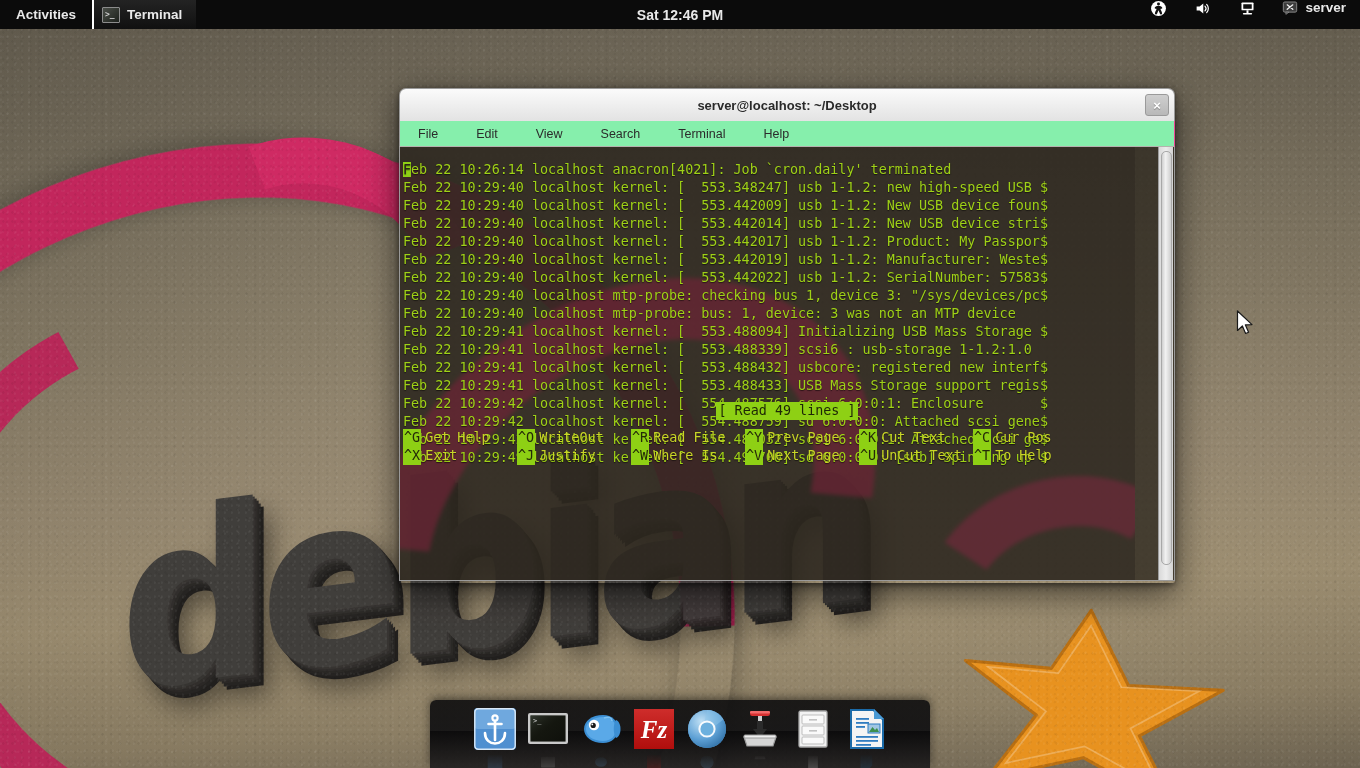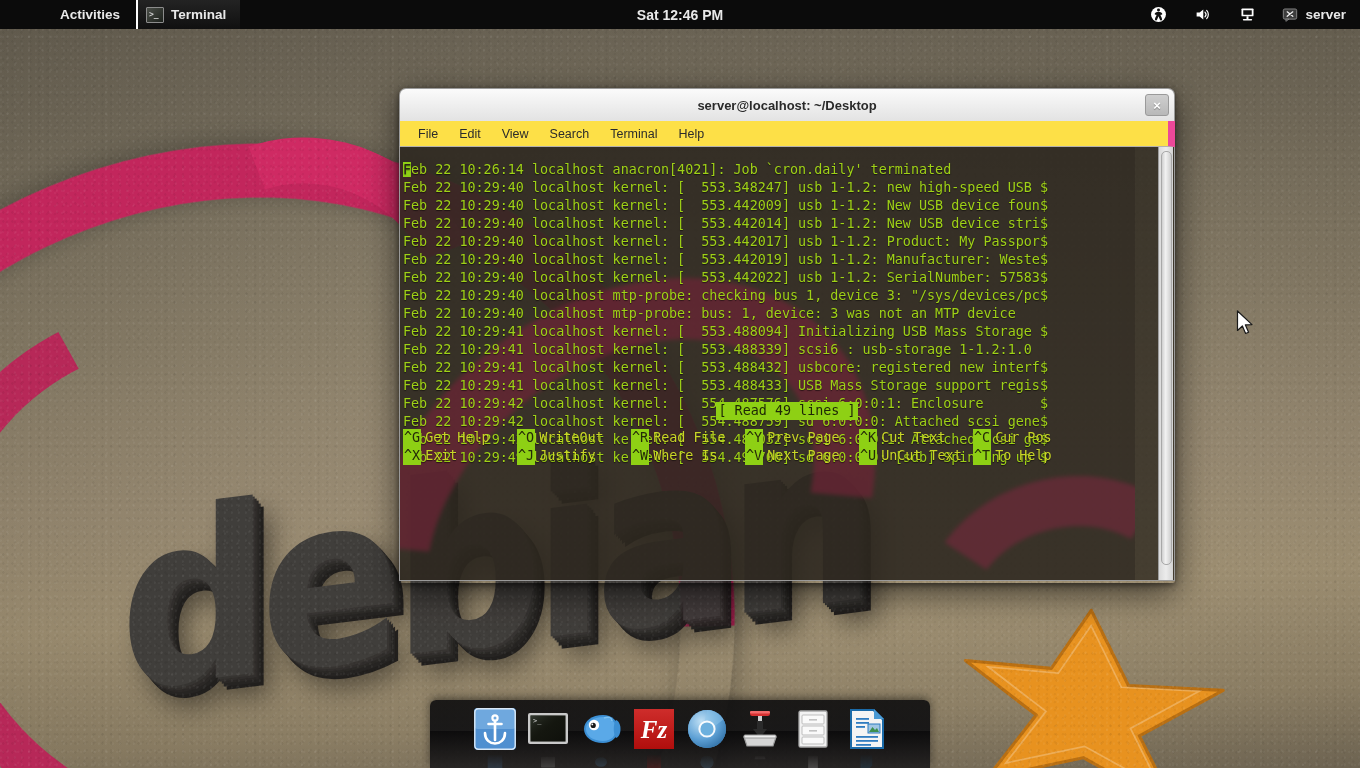--- a/index.html
+++ b/index.html
@@ -73,42 +73,42 @@
   }
 
   
   #topbar{
     position:absolute; left:0; top:0; width:1360px; height:29px;
     background:#0b0b0b;
     display:flex; align-items:center;
     color:#e9e9e9; font-size:13.5px; font-weight:bold;
     z-index:80;
   }
-  #activities{ padding:0 16px; line-height:29px; cursor:pointer;margin-left:44px; }
+  #activities{ padding:0 16px; line-height:29px; cursor:pointer; }
   #app-tab{
     display:flex; align-items:center; gap:7px;
     height:29px; padding:0 14px 0 8px;
     border-left:2px solid #ffffff;
     background:linear-gradient(180deg,#232323,#101010);
     cursor:pointer;
   }
   #app-icon{
     width:18px; height:16px; border:1px solid #8c8c8c; border-radius:1px;
     background:linear-gradient(135deg,#4a4e48,#1d211c);
     font-family:"DejaVu Sans Mono", monospace; font-size:8px; color:#cfcfcf;
     line-height:14px; text-align:left; padding-left:2px; overflow:hidden;
   }
   #clock{
     position:absolute; left:0; right:0; text-align:center;
     font-size:14px; font-weight:bold; pointer-events:none;
   }
   #clock span{ pointer-events:auto; cursor:pointer; }
   #tray{
     position:absolute; right:8px; top:0; height:29px;
-    display:flex; align-items:center; gap:26px; padding-right:6px;
+    display:flex; align-items:flex-start; gap:26px; padding-right:6px;
   }
   .tray-ico{ cursor:pointer; display:flex; align-items:center; }
   #user-area{ display:flex; align-items:center; gap:7px; cursor:pointer; }
   #user-name{ font-size:13.5px; font-weight:bold; }
 
   
   #term-window{
     position:absolute; left:399px; top:88px; width:776px; height:495px;
     z-index:40;
     box-shadow:0 10px 34px rgba(0,0,0,.60), 0 2px 6px rgba(0,0,0,.5);
@@ -127,24 +127,24 @@
   }
   #close-btn{
     position:absolute; right:5px; top:5px; width:24px; height:22px;
     background:linear-gradient(180deg,#cfcfcf,#b8b8b8);
     border:1px solid #9a9a9a; border-radius:3px;
     color:#ffffff; font-size:13px; font-weight:bold;
     display:flex; align-items:center; justify-content:center;
     cursor:pointer; text-shadow:0 1px 1px rgba(0,0,0,.35);
   }
   #menubar{
-    height:26px; background:#fde047;
-    border-left:1px solid #9a9a9a; border-right:7px solid #ec4899;
+    height:26px; background:#86efac;
+    border-left:1px solid #9a9a9a; border-right:1px solid #ec4899;
     border-bottom:1px solid #b5b2ae;
-    display:flex; align-items:center; padding-left:9px; gap:3px;
+    display:flex; align-items:center; padding-left:9px; gap:20px;
   }
   .menu-item{
     font-size:12.5px; color:#2b2b2b; padding:3px 9px; border-radius:2px;
     cursor:pointer; font-family:"Liberation Sans", sans-serif;
   }
 
   #term-body{
     position:relative;
     height:434px;
     background:rgba(44,38,30,0.78);

